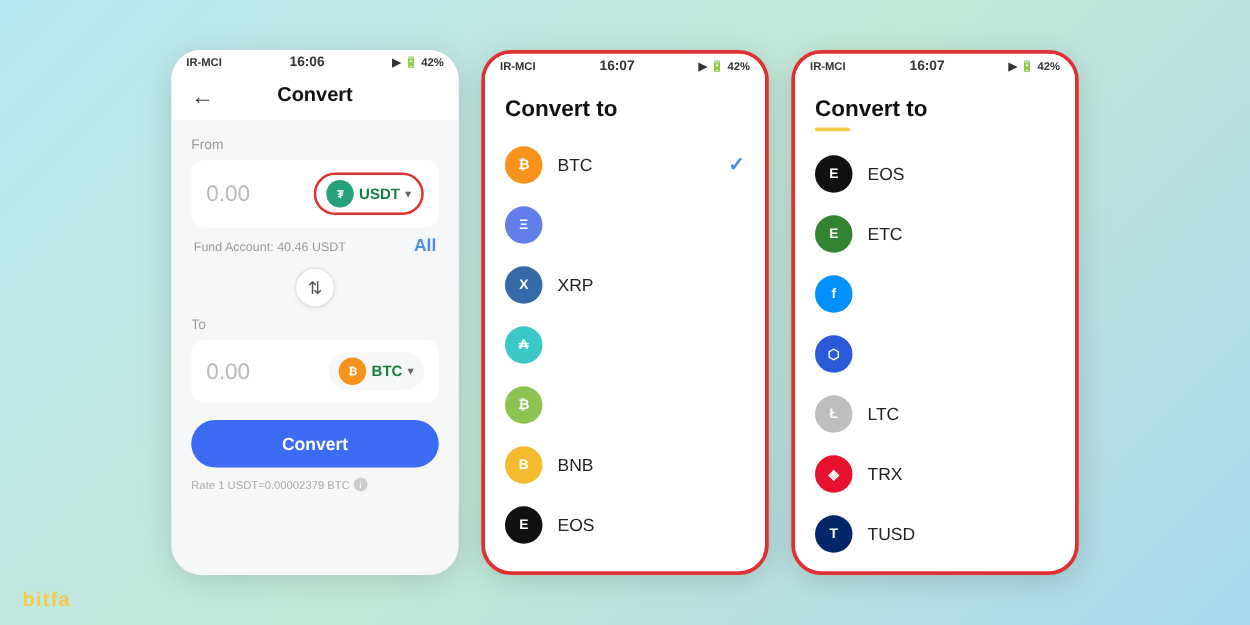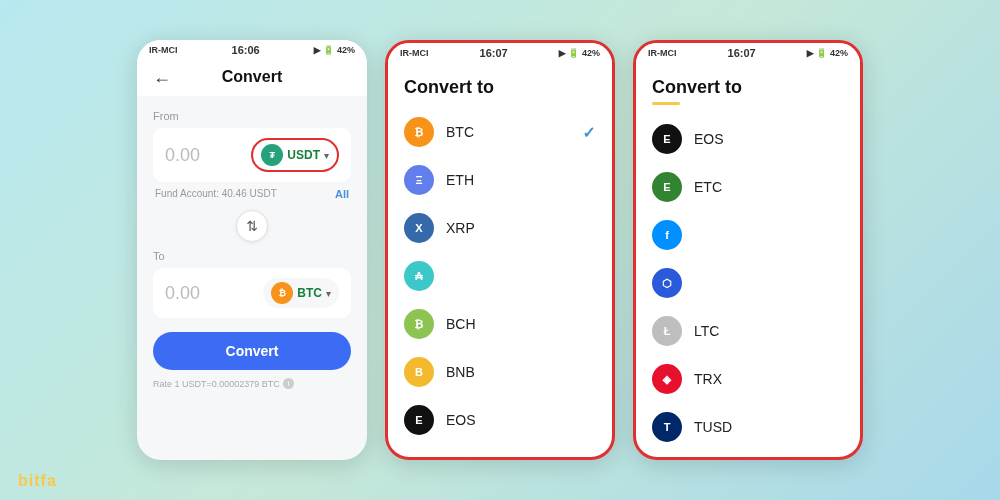--- a/index.html
+++ b/index.html
@@ -138,31 +138,31 @@
       font-weight: 600;
       color: #15803d;
     }
     .chevron-down {
       font-size: 10px;
       color: #666;
     }
 
     .fund-row {
       display: flex;
-      align-items: flex-start;
+      align-items: flex-end;
       justify-content: space-between;
       margin-bottom: 10px;
       padding: 0 2px;
     }
     .fund-text {
       font-size: 10px;
       color: #999;
     }
     .fund-all {
-      font-size: 11px;
+      font-size: 14px;
       color: #4a90d9;
       font-weight: 600;
     }
 
     .swap-btn-row {
       display: flex;
       justify-content: center;
       margin: 8px 0;
     }
     .swap-btn {
@@ -356,38 +356,36 @@
         <div class="coin-icon" style="background: rgb(247, 147, 26); width: 30px; height: 30px; font-size: 12px;">
           <span style="color:#fff;font-weight:700;font-size:11px;">₿</span>
         </div>
         <span class="coin-list-name">BTC</span>
         <span class="checkmark">✓</span>
       </div>
       <div class="coin-list-item">
         <div class="coin-icon" style="background: rgb(98, 126, 234); width: 30px; height: 30px; font-size: 12px;">
           <span style="color:#fff;font-weight:700;font-size:11px;">Ξ</span>
         </div>
-        <span class="coin-list-name">ETH</span>
       </div>
       <div class="coin-list-item">
         <div class="coin-icon" style="background: rgb(52, 106, 169); width: 30px; height: 30px; font-size: 12px;">
           <span style="color:#fff;font-weight:700;font-size:11px;">X</span>
         </div>
         <span class="coin-list-name">XRP</span>
       </div>
       <div class="coin-list-item">
         <div class="coin-icon" style="background: rgb(60, 200, 200); width: 30px; height: 30px; font-size: 12px;">
           <span style="color:#fff;font-weight:700;font-size:11px;">₳</span>
         </div>
       </div>
       <div class="coin-list-item">
         <div class="coin-icon" style="background: rgb(141, 195, 81); width: 30px; height: 30px; font-size: 12px;">
           <span style="color:#fff;font-weight:700;font-size:11px;">₿</span>
         </div>
-        <span class="coin-list-name">BCH</span>
       </div>
       <div class="coin-list-item">
         <div class="coin-icon" style="background: rgb(243, 186, 47); width: 30px; height: 30px; font-size: 12px;">
           <span style="color:#fff;font-weight:700;font-size:11px;">B</span>
         </div>
         <span class="coin-list-name">BNB</span>
       </div>
       <div class="coin-list-item">
         <div class="coin-icon" style="background: rgb(17, 17, 17); width: 30px; height: 30px; font-size: 12px;">
           <span style="color:#fff;font-weight:700;font-size:11px;">E</span>

